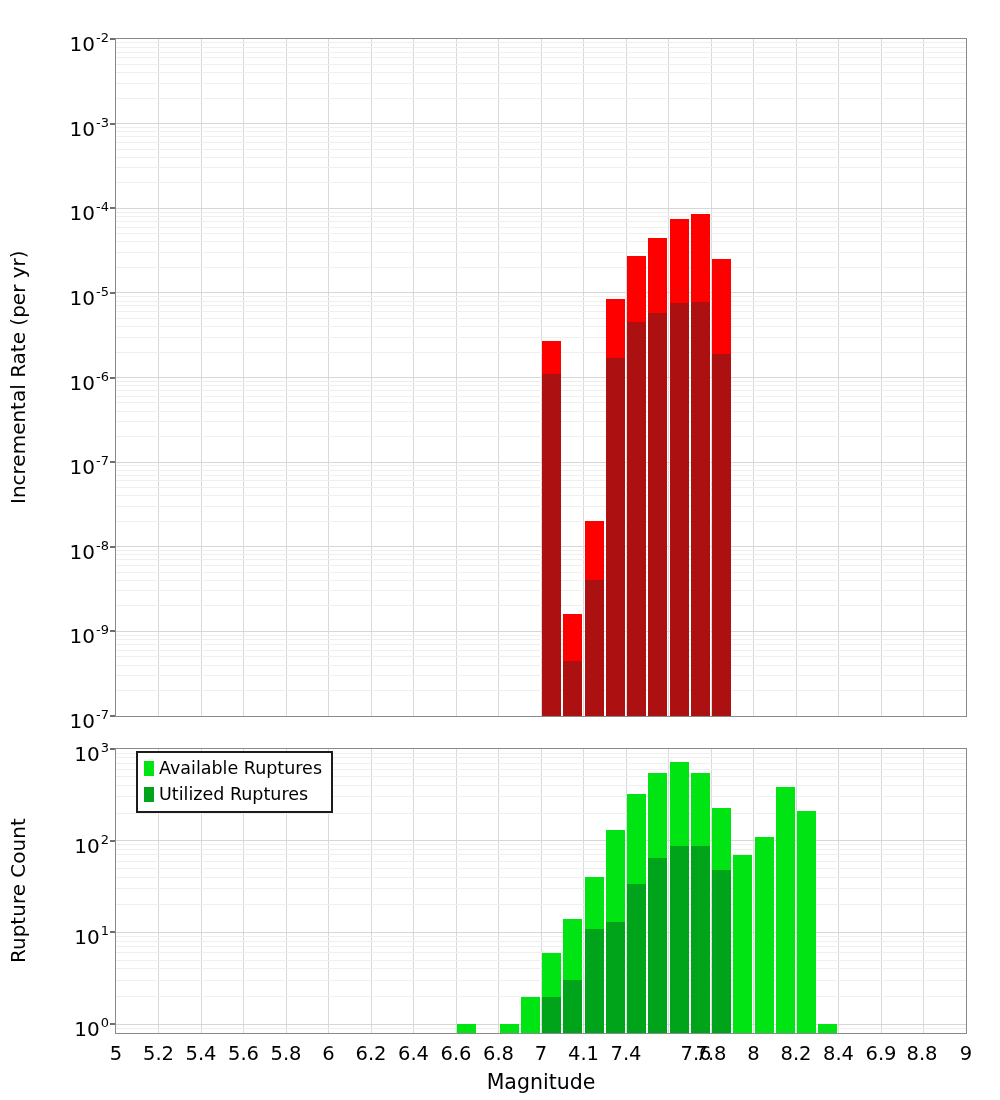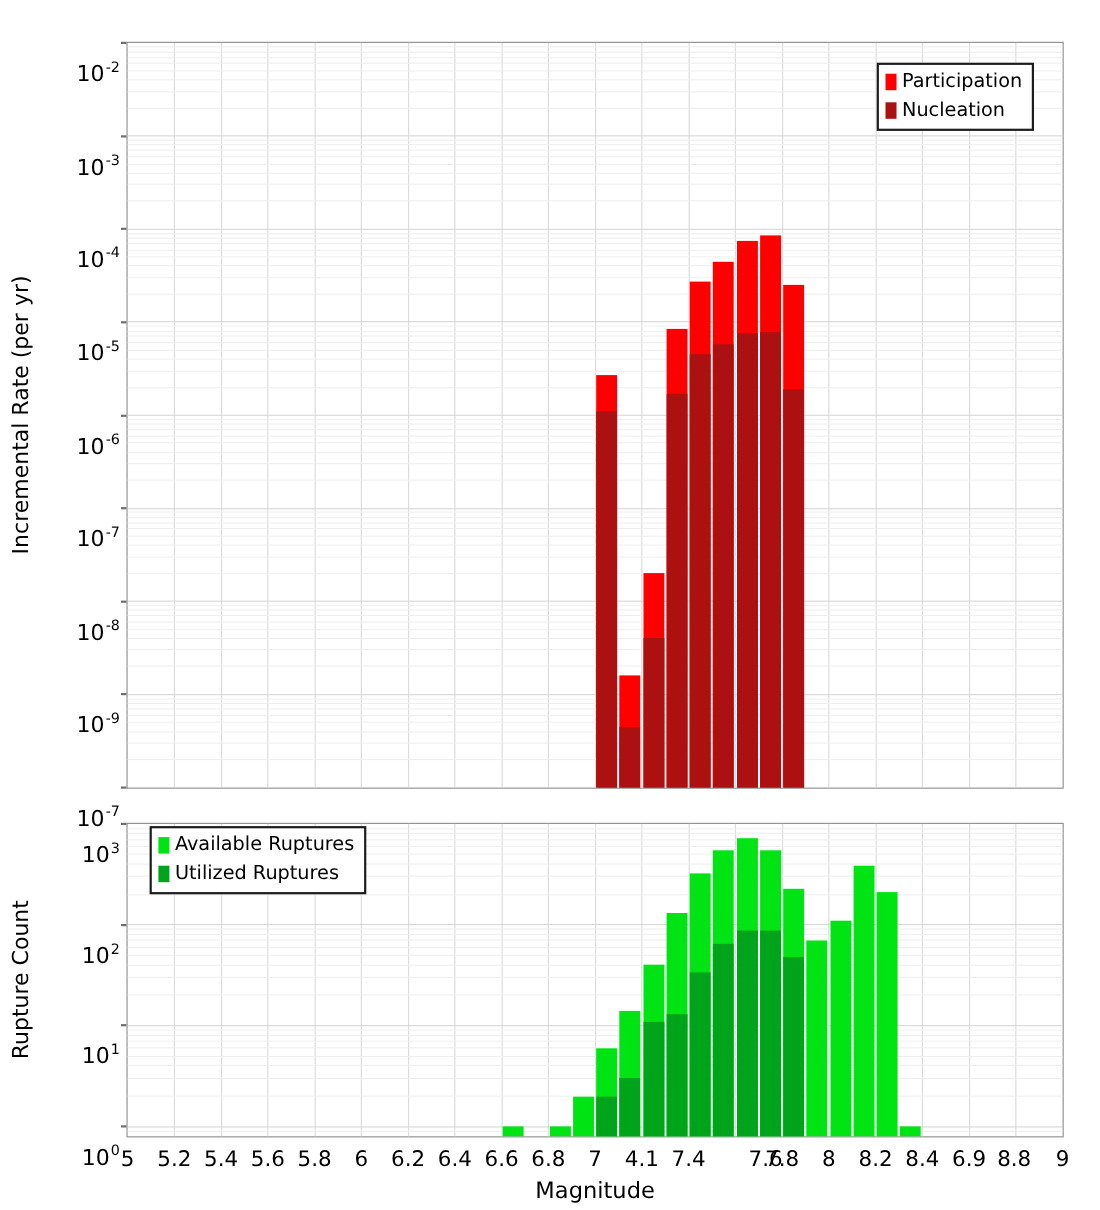--- a/index.html
+++ b/index.html
@@ -7,21 +7,21 @@
        font-family:"DejaVu Sans",sans-serif;color:#000;overflow:hidden;}
   .fig-title{position:absolute;left:0;top:2px;width:1000px;text-align:center;
        font-size:21.5px;font-weight:bold;letter-spacing:0.5px;}
   .panel{position:absolute;left:115px;width:850px;background:#fff;border:1px solid #8a8a8a;box-sizing:content-box;}
   #panel-top{top:38px;height:677px;}
   #panel-bottom{top:748px;height:284px;}
   .vgrid{position:absolute;top:0;width:1px;background:#d9d9d9;}
   .hgrid-major{position:absolute;left:0;width:850px;height:1px;background:#d7d7d7;}
   .hgrid-minor{position:absolute;left:0;width:850px;height:1px;background:#efefef;}
   .bar{position:absolute;}
-  .ytick{position:absolute;left:0;width:109px;text-align:right;font-size:20px;line-height:26px;height:26px;white-space:nowrap;margin-top:24px;}
+  .ytick{position:absolute;left:0;width:109px;text-align:right;font-size:20px;line-height:26px;height:26px;white-space:nowrap;}
   .ytick sup{font-size:13px;position:relative;top:-1px;margin-left:1px;letter-spacing:0;}
   .tickmark{position:absolute;width:5px;height:2px;background:#6f6f6f;}
   .xtick{position:absolute;width:60px;text-align:center;font-size:19.5px;top:1042px;}
   .ytitle{position:absolute;left:6px;writing-mode:vertical-rl;transform:rotate(180deg);
       font-size:20px;text-align:center;}
   #ytitle-top{top:38px;height:679px;}
   #ytitle-bottom{top:748px;height:286px;}
   .xtitle{position:absolute;left:115px;width:852px;top:1070px;text-align:center;font-size:20.5px;}
   .legend{position:absolute;background:#fff;border:2px solid #1c1c1c;padding:5px 9px 6px 6px;
       display:flex;flex-direction:column;gap:5px;z-index:5;}
@@ -219,30 +219,20 @@
       <div class="bar" style="left: 447.45px; width: 18.85px; top: 231.359px; height: 52.6411px; background: rgb(0, 164, 27);"></div>
       <div class="bar" style="left: 468.7px; width: 18.85px; top: 179.613px; height: 104.387px; background: rgb(0, 164, 27);"></div>
       <div class="bar" style="left: 489.95px; width: 18.85px; top: 172.96px; height: 111.04px; background: rgb(0, 164, 27);"></div>
       <div class="bar" style="left: 511.2px; width: 18.85px; top: 134.67px; height: 149.33px; background: rgb(0, 164, 27);"></div>
       <div class="bar" style="left: 532.45px; width: 18.85px; top: 108.861px; height: 175.139px; background: rgb(0, 164, 27);"></div>
       <div class="bar" style="left: 553.7px; width: 18.85px; top: 96.7955px; height: 187.205px; background: rgb(0, 164, 27);"></div>
       <div class="bar" style="left: 574.95px; width: 18.85px; top: 96.7955px; height: 187.205px; background: rgb(0, 164, 27);"></div>
       <div class="bar" style="left: 596.2px; width: 18.85px; top: 120.936px; height: 163.064px; background: rgb(0, 164, 27);"></div>
     </div>
 
-  <div class="legend" id="legend-rate">
-    <div class="lrow">
-      <span class="sw" style="background: rgb(255, 0, 0);"></span>
-      <span>Participation</span>
-    </div>
-    <div class="lrow">
-      <span class="sw" style="background: rgb(172, 16, 16);"></span>
-      <span>Nucleation</span>
-    </div>
-  </div>
 
   <div class="legend" id="legend-count">
     <div class="lrow">
       <span class="sw" style="background: rgb(0, 228, 20);"></span>
       <span>Available Ruptures</span>
     </div>
     <div class="lrow">
       <span class="sw" style="background: rgb(0, 164, 27);"></span>
       <span>Utilized Ruptures</span>
     </div>

